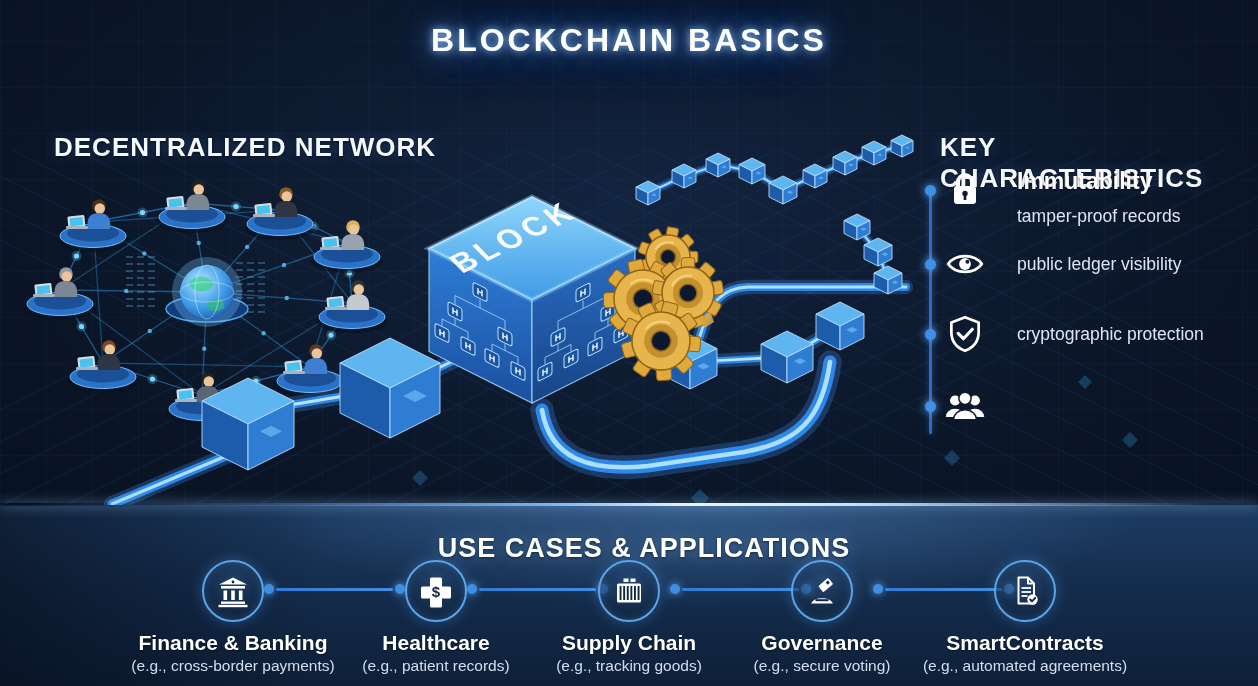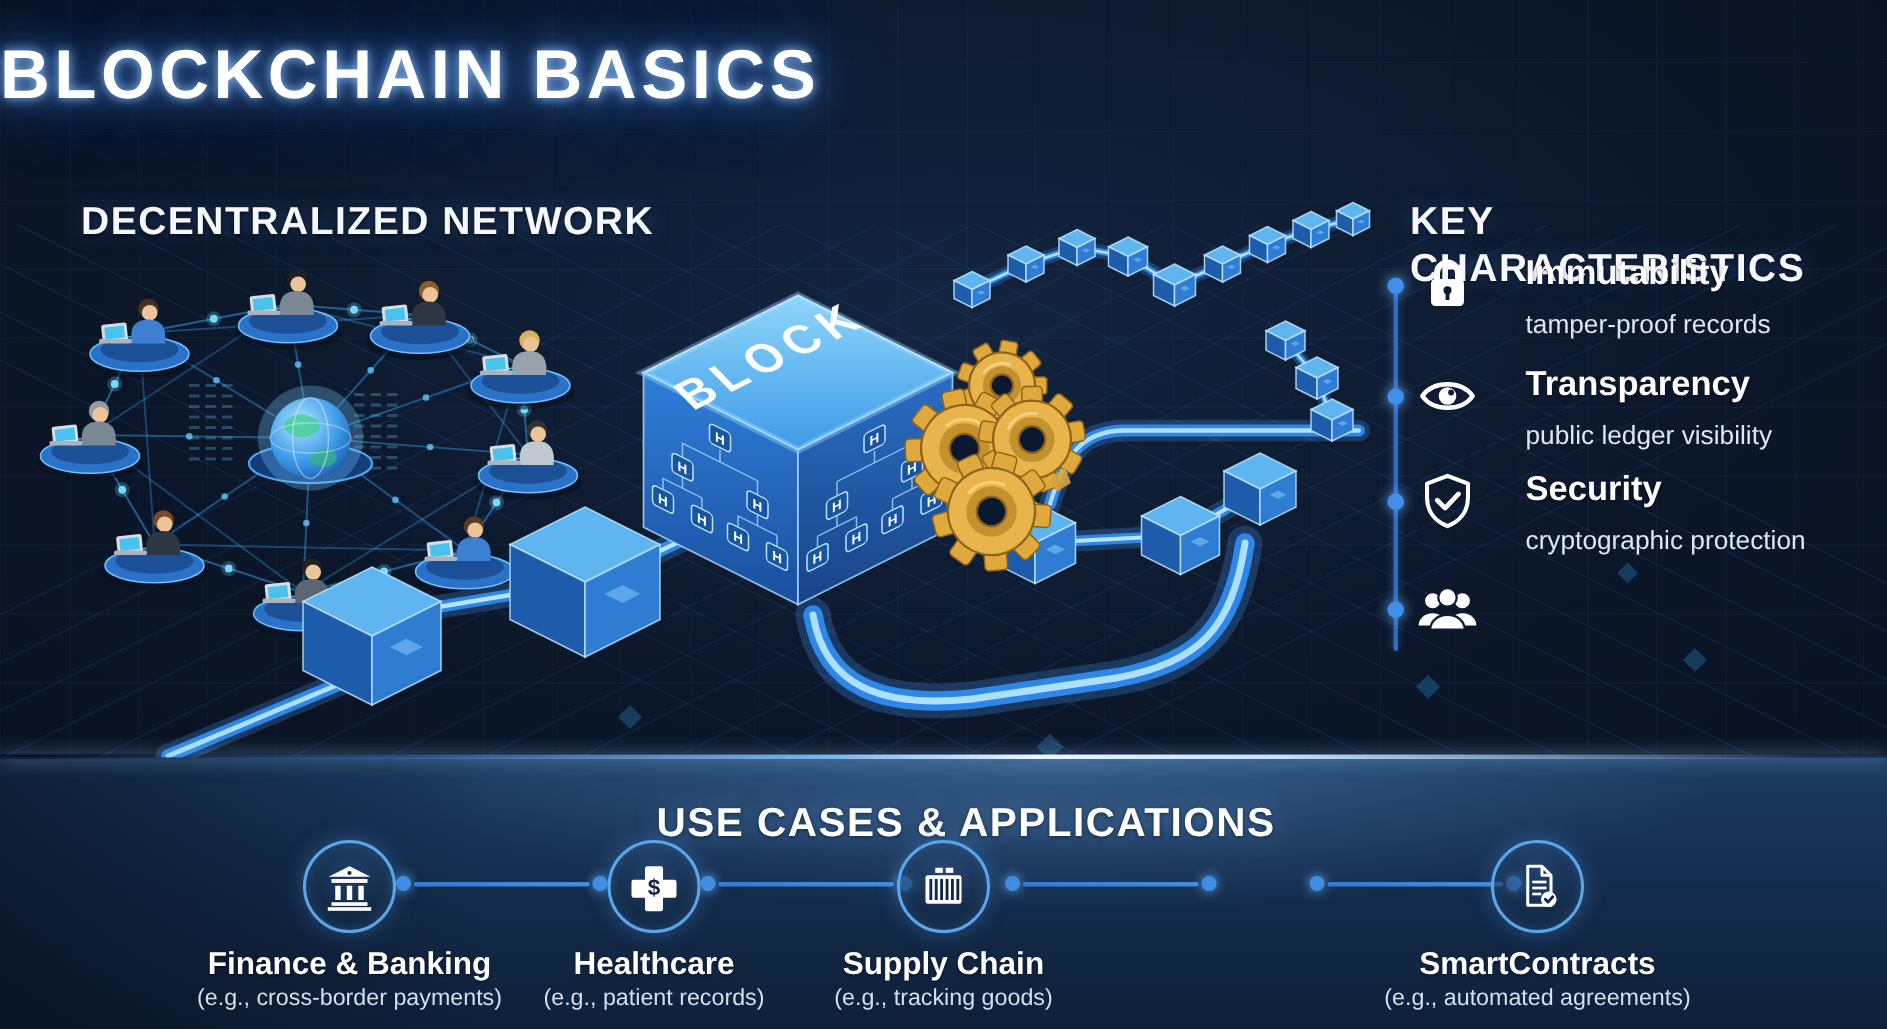--- a/index.html
+++ b/index.html
@@ -6,22 +6,22 @@
   .stage{
     position:relative;width:1258px;height:686px;overflow:hidden;
     font-family:"Liberation Sans",sans-serif;color:#fff;
     background:
       repeating-linear-gradient(0deg, rgba(70,120,200,.05) 0 1px, transparent 1px 46px),
       repeating-linear-gradient(90deg, rgba(70,120,200,.05) 0 1px, transparent 1px 46px),
       radial-gradient(1000px 520px at 50% 30%, #13243f 0%, #0b1628 55%, #070f1d 100%);
   }
   svg.scene{position:absolute;left:0;top:0;}
   .page-title{
-    position:absolute;left:0;top:22px;width:100%;margin:0;
-    font-size:46px;font-weight:bold;letter-spacing:3px;color:#fff;
+    position:absolute;left:0;top:22px;width:100%;margin:0;text-align:center;
+    font-size:32px;font-weight:bold;letter-spacing:3px;color:#fff;
     text-shadow:0 0 8px rgba(150,200,255,.95),0 0 26px rgba(80,150,255,.8),0 0 52px rgba(40,110,230,.6);
   }
   .sec-head{
     position:absolute;margin:16px;font-size:26px;font-weight:bold;letter-spacing:1px;color:#f4f8fd;
     text-shadow:0 1px 3px rgba(0,0,0,.6),0 0 14px rgba(90,150,240,.35);
   }
   #net-head{left:38px;top:116px;}
   #char-head{left:924px;top:116px;}
 
   
@@ -632,34 +632,32 @@
 
     <div class="char-item" style="top:82px">
       <span class="char-icon">
         <svg class="ic" width="42" height="42" viewBox="0 0 40 40">
           <path d="M4 20 C 11 10, 29 10, 36 20 C 29 30, 11 30, 4 20 Z" stroke="#fff" stroke-width="2.8" fill="none" stroke-linejoin="round"></path>
           <circle cx="20" cy="20" r="5.6" fill="#fff"></circle>
           <circle cx="22.3" cy="17.8" r="1.9" fill="#10203a"></circle>
         </svg>
       </span>
       <div>
-        <div class="char-title">Transparency</div>
         <div class="char-desc">public ledger visibility</div>
       </div>
     </div>
 
     <div class="char-item" style="top:152px">
       <span class="char-icon">
         <svg class="ic" width="42" height="42" viewBox="0 0 40 40">
           <path d="M20 4 L33 9 V18 C33 27 27.5 33 20 36 C12.5 33 7 27 7 18 V9 Z" stroke="#fff" stroke-width="2.6" fill="none" stroke-linejoin="round"></path>
           <path d="M13.5 19.5 L18.5 24.5 L27 15.5" stroke="#fff" stroke-width="3" fill="none" stroke-linecap="round" stroke-linejoin="round"></path>
         </svg>
       </span>
       <div>
-        <div class="char-title">Security</div>
         <div class="char-desc">cryptographic protection</div>
       </div>
     </div>
 
     <div class="char-item" style="top:224px">
       <span class="char-icon">
         <svg class="ic" width="44" height="44" viewBox="0 0 40 40">
           <circle cx="11" cy="15" r="4.6" fill="#fff"></circle>
           <circle cx="29" cy="15" r="4.6" fill="#fff"></circle>
           <path d="M2.5 30 a8.5 7.5 0 0 1 17 0 z" fill="#fff"></path>
@@ -719,20 +717,34 @@
           <rect x="14.8" y="12" width="1.9" height="14" fill="#13253f"></rect>
           <rect x="18.4" y="12" width="1.9" height="14" fill="#13253f"></rect>
           <rect x="22" y="12" width="1.9" height="14" fill="#13253f"></rect>
           <rect x="25.6" y="12" width="1.9" height="14" fill="#13253f"></rect>
         </svg>
       </div>
       <div class="uc-title">Supply Chain</div>
       <div class="uc-example">(e.g., tracking goods)</div>
     </div>
 
+    <div class="uc-item" style="left:707px">
+      <div class="uc-circle">
+        <svg class="ic" width="34" height="34" viewBox="0 0 34 34">
+          <g transform="translate(20,11) rotate(-40)">
+            <rect x="-6" y="-3.5" width="13" height="8" rx="1.2" fill="#fff"></rect>
+            <rect x="2.2" y="-1.6" width="3" height="3" fill="#13253f"></rect>
+          </g>
+          <path d="M6 29.5 a11.5 7.5 0 0 1 22 0 z" fill="#fff"></path>
+          <rect x="10.5" y="25.2" width="13" height="2" fill="#13253f"></rect>
+        </svg>
+      </div>
+      <div class="uc-title">Governance</div>
+      <div class="uc-example">(e.g., secure voting)</div>
+    </div>
 
     <div class="uc-item" style="left:910px">
       <div class="uc-circle">
         <svg class="ic" width="34" height="34" viewBox="0 0 34 34">
           <path d="M10.5 3.5 h9.5 l6 6 v20 h-15.5 z" fill="none" stroke="#fff" stroke-width="2" stroke-linejoin="round"></path>
           <path d="M20 3.5 v6 h6" fill="none" stroke="#fff" stroke-width="2" stroke-linejoin="round"></path>
           <line x1="13.5" y1="14" x2="23" y2="14" stroke="#fff" stroke-width="1.8"></line>
           <line x1="13.5" y1="18" x2="23" y2="18" stroke="#fff" stroke-width="1.8"></line>
           <line x1="13.5" y1="22" x2="19.5" y2="22" stroke="#fff" stroke-width="1.8"></line>
           <circle cx="24.5" cy="25.5" r="5.2" fill="#fff"></circle>

